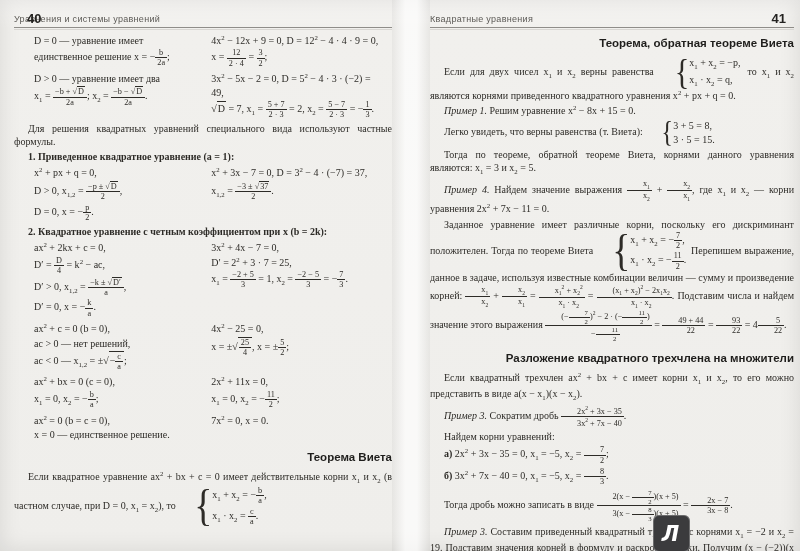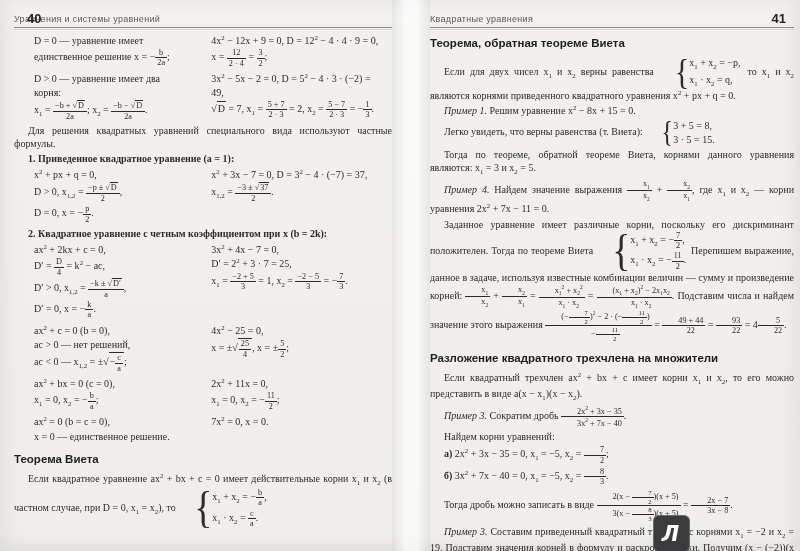--- a/index.html
+++ b/index.html
@@ -14,21 +14,21 @@
   #pageR{left:430px;width:364px;}
   .pagehead{position:relative;height:17px;border-bottom:1px solid #8f8d89;margin-bottom:5px;}
   .pagehead::after{content:"";position:absolute;left:0;right:0;bottom:-3px;height:1px;background:#d9d7d3;}
   .ptitle{display:block;text-align:left;font-family:"Liberation Sans",sans-serif;
         font-size:9px;letter-spacing:.3px;color:#5c5a56;padding-top:4px;}
   .pnum{position:absolute;top:1px;font-family:"Liberation Sans",sans-serif;font-weight:bold;
         font-size:13px;color:#242321;}
   #pageL .pnum{left:13px;} #pageR .pnum{right:8px;margin-left:44px;}
   .pbody{font-size:10px;line-height:1.3;}
   .p{margin:2px 0;text-indent:14px;text-align:justify;}
-  .h{text-align:left;font-family:"Liberation Sans",sans-serif;font-weight:bold;
+  .h{text-align:right;font-family:"Liberation Sans",sans-serif;font-weight:bold;
      font-size:11.5px;margin:8px 0 5px;text-indent:0;color:#1f1e1c;}
   .cols{display:flex;margin:2px 0;}
   .cl{width:49%;padding-left:12px;box-sizing:border-box;}
   .cr{width:51%;padding-left:4px;box-sizing:border-box;}
   .line{margin:1px 8px;}
   sub,sup{font-size:.68em;}
   .fr{display:inline-block;vertical-align:middle;text-align:center;font-size:.82em;line-height:1.15;}
   .fr .nu{display:block;padding:0 2px;border-bottom:.8px solid #2d2b27;}
   .fr .de{display:block;padding:0 2px;}
   .ov{display:inline-block;border-top:.8px solid #2d2b27;padding:0 1px;}
@@ -59,21 +59,20 @@
             <div class="line">единственное решение x = −<span class="fr"><span class="nu">b</span><span class="de">2a</span></span>;</div>
           </div>
           <div class="cr">
             <div class="line">4x<sup>2</sup> − 12x + 9 = 0, D = 12<sup>2</sup> − 4 · 4 · 9 = 0,</div>
             <div class="line">x = <span class="fr"><span class="nu">12</span><span class="de">2 · 4</span></span> = <span class="fr"><span class="nu">3</span><span class="de">2</span></span>;</div>
           </div>
         </div>
         <div class="cols">
           <div class="cl">
             <div class="line">D &gt; 0 — уравнение имеет два</div>
-            <div class="line">корня:</div>
             <div class="line">x<sub>1</sub> = <span class="fr"><span class="nu">−b + √<span class="ov">D</span></span><span class="de">2a</span></span>; x<sub>2</sub> = <span class="fr"><span class="nu">−b − √<span class="ov">D</span></span><span class="de">2a</span></span>.</div>
           </div>
           <div class="cr">
             <div class="line">3x<sup>2</sup> − 5x − 2 = 0, D = 5<sup>2</sup> − 4 · 3 · (−2) = 49,</div>
             <div class="line">√<span class="ov">D</span> = 7, x<sub>1</sub> = <span class="fr"><span class="nu">5 + 7</span><span class="de">2 · 3</span></span> = 2, x<sub>2</sub> = <span class="fr"><span class="nu">5 − 7</span><span class="de">2 · 3</span></span> = −<span class="fr"><span class="nu">1</span><span class="de">3</span></span>.</div>
           </div>
         </div>
         <div class="p">Для решения квадратных уравнений специального вида используют частные формулы.</div>
         <div class="p"><b>1. Приведенное квадратное уравнение (a = 1):</b></div>
         <div class="cols">

